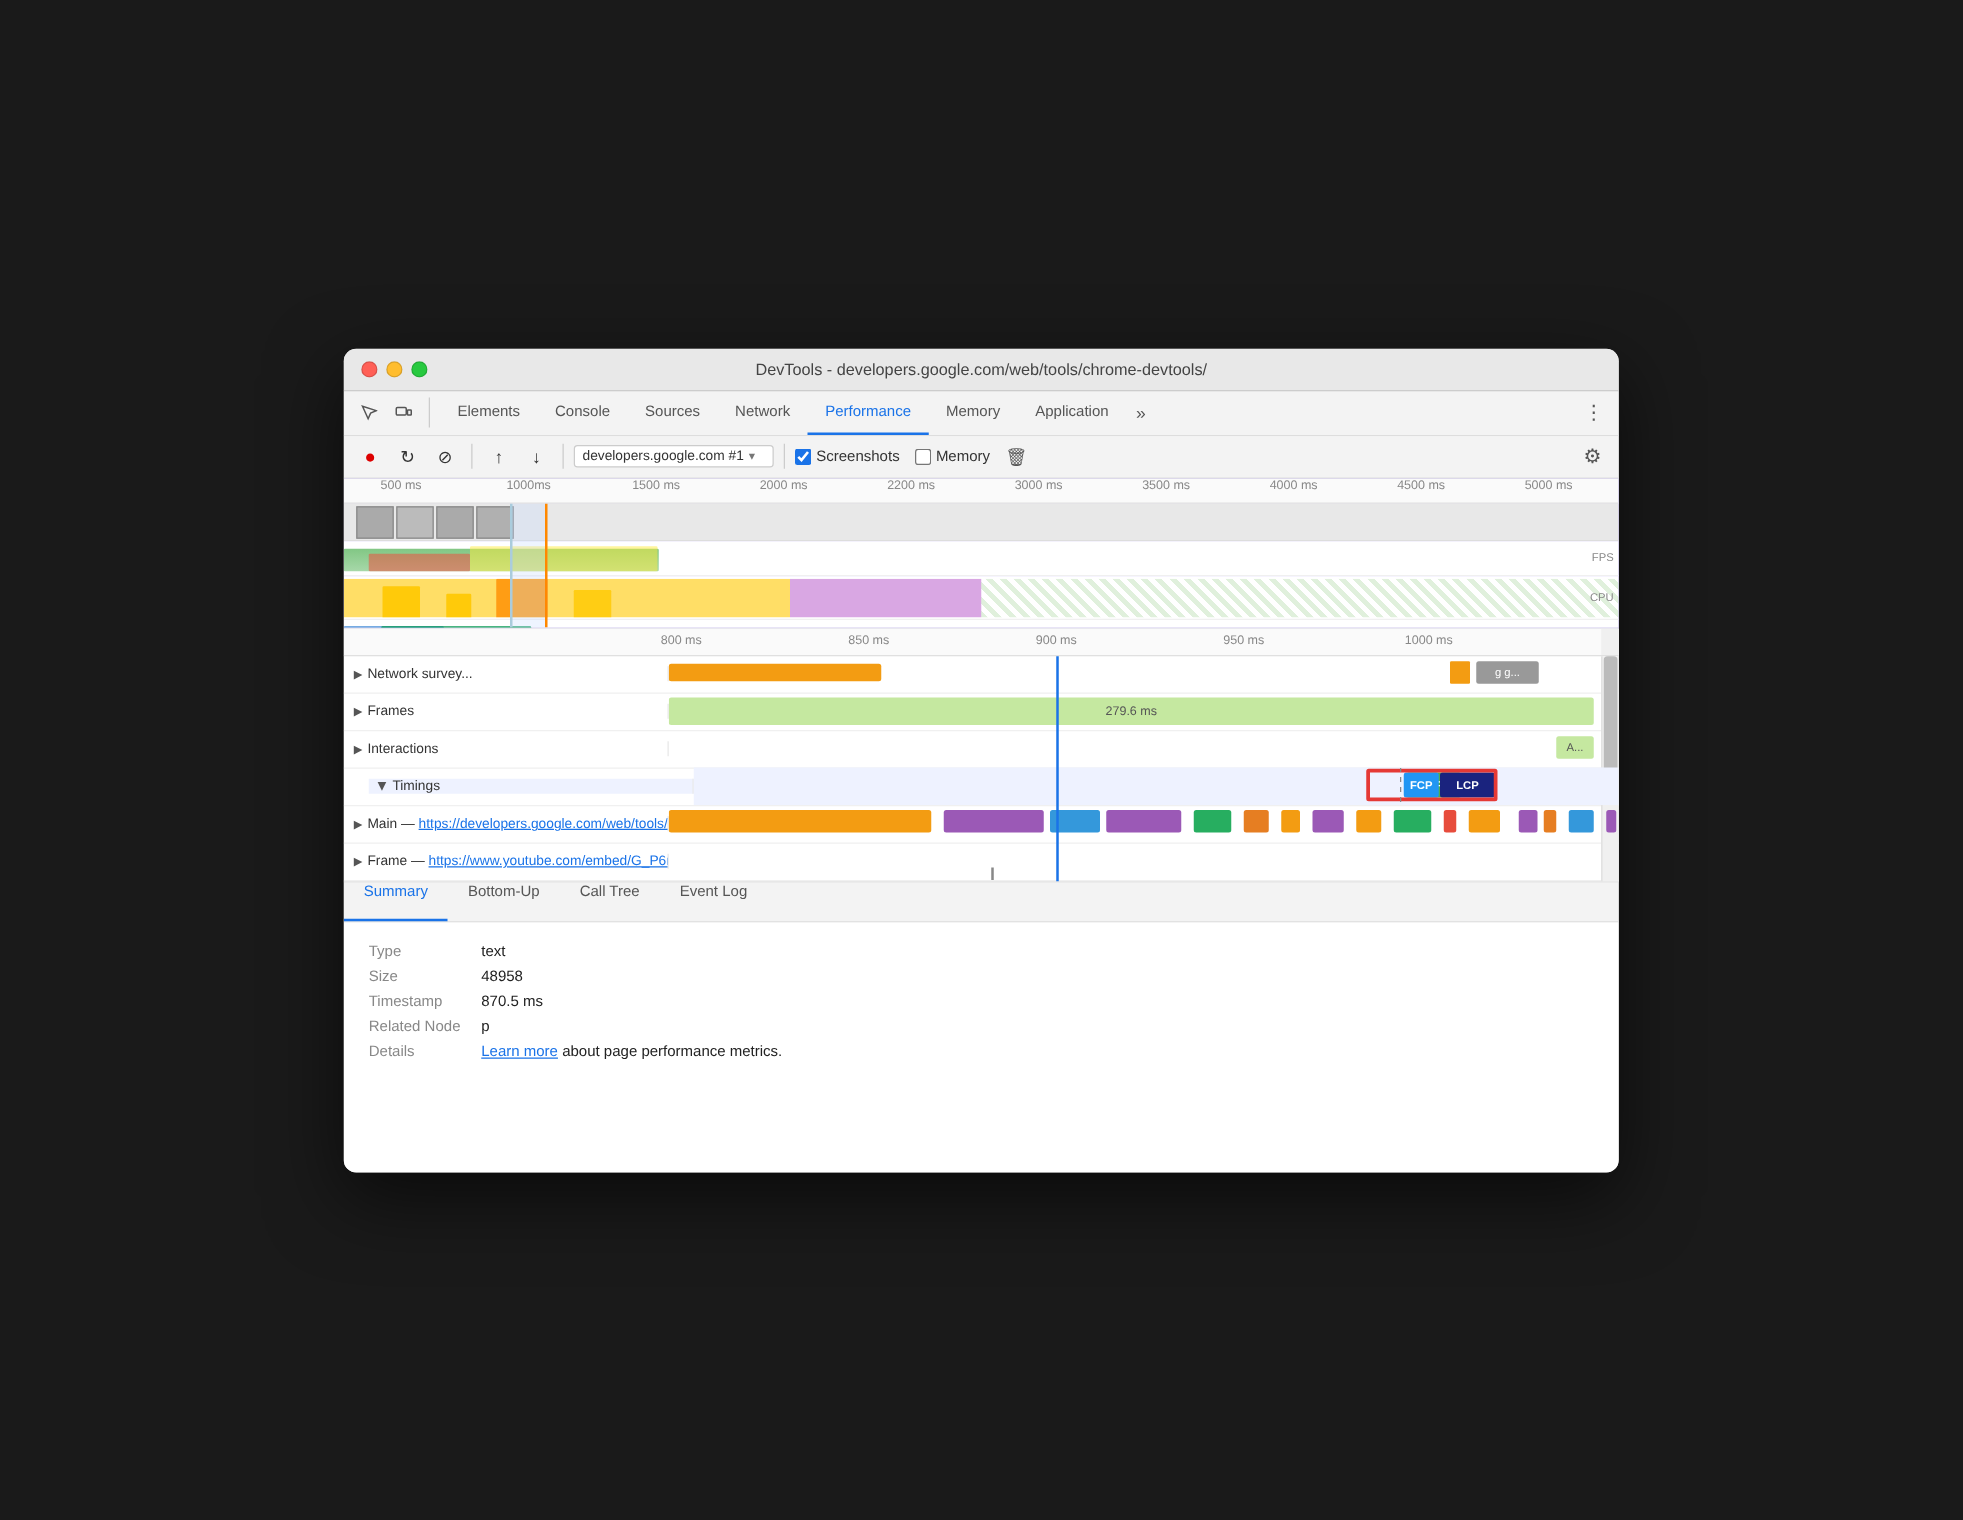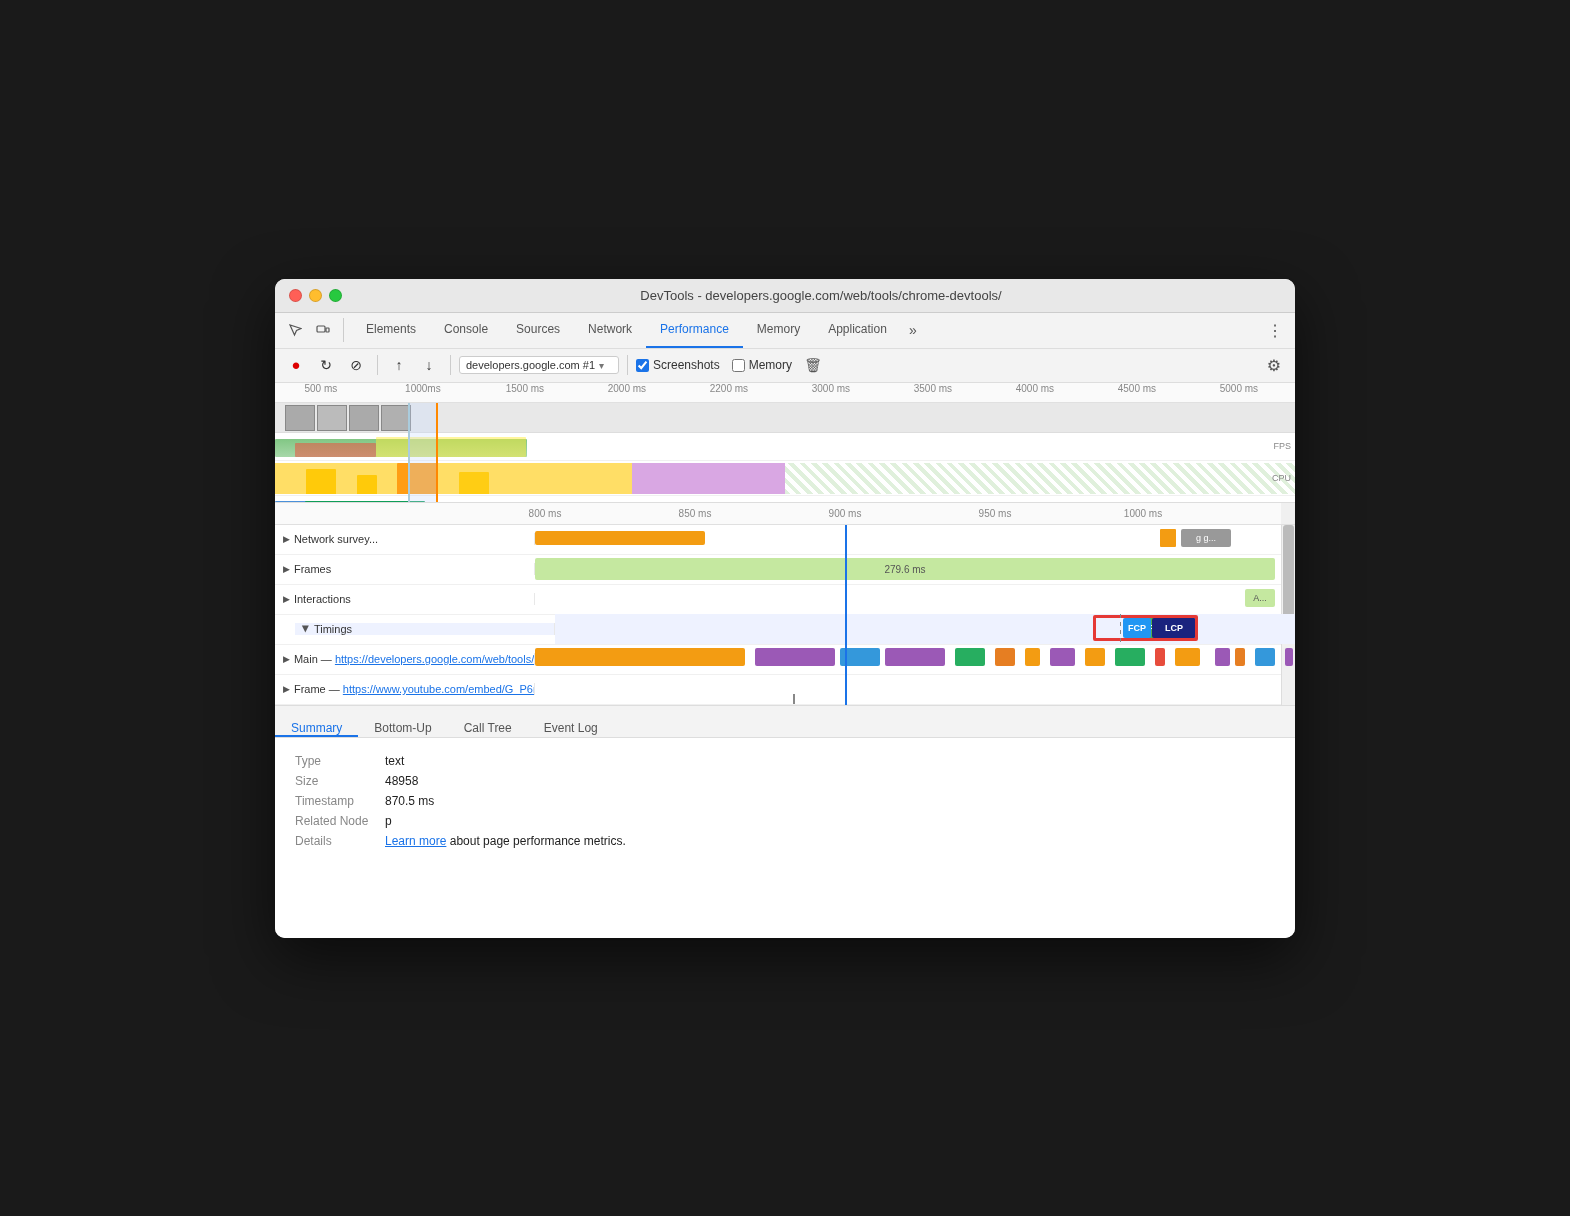--- a/index.html
+++ b/index.html
@@ -41,21 +41,20 @@
     .tl-red { background: #ff5f56; }
     .tl-yellow { background: #ffbd2e; }
     .tl-green { background: #27c93f; }
     .titlebar-title {
       position: absolute;
       left: 50%;
       transform: translateX(-50%);
       font-size: 13px;
       color: #444;
       font-weight: 400;
-      margin-left: 36px;
     }
 
     
     .devtools-nav {
       background: #f3f3f3;
       border-bottom: 1px solid #ddd;
       display: flex;
       align-items: center;
       padding: 0 8px;
       height: 36px;
@@ -290,21 +289,21 @@
       border-bottom: 1px solid #ddd;
       display: flex;
       height: 32px;
       align-items: stretch;
     }
     .bottom-tab {
       padding: 0 16px;
       font-size: 12px;
       color: #555;
       display: flex;
-      align-items: flex-end;
+      align-items: flex-start;
       cursor: pointer;
       border-bottom: 2px solid transparent;
     }
     .bottom-tab.active {
       color: #1a73e8;
       border-bottom: 2px solid #1a73e8;
     }
 
     
     .summary-panel {

